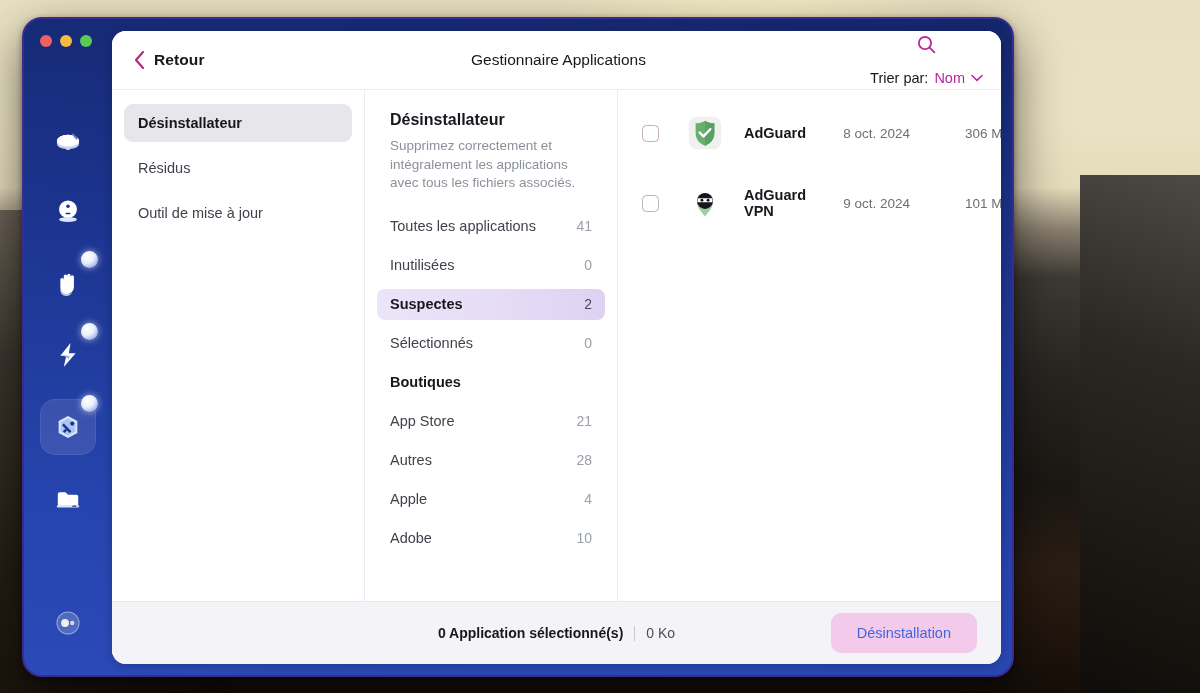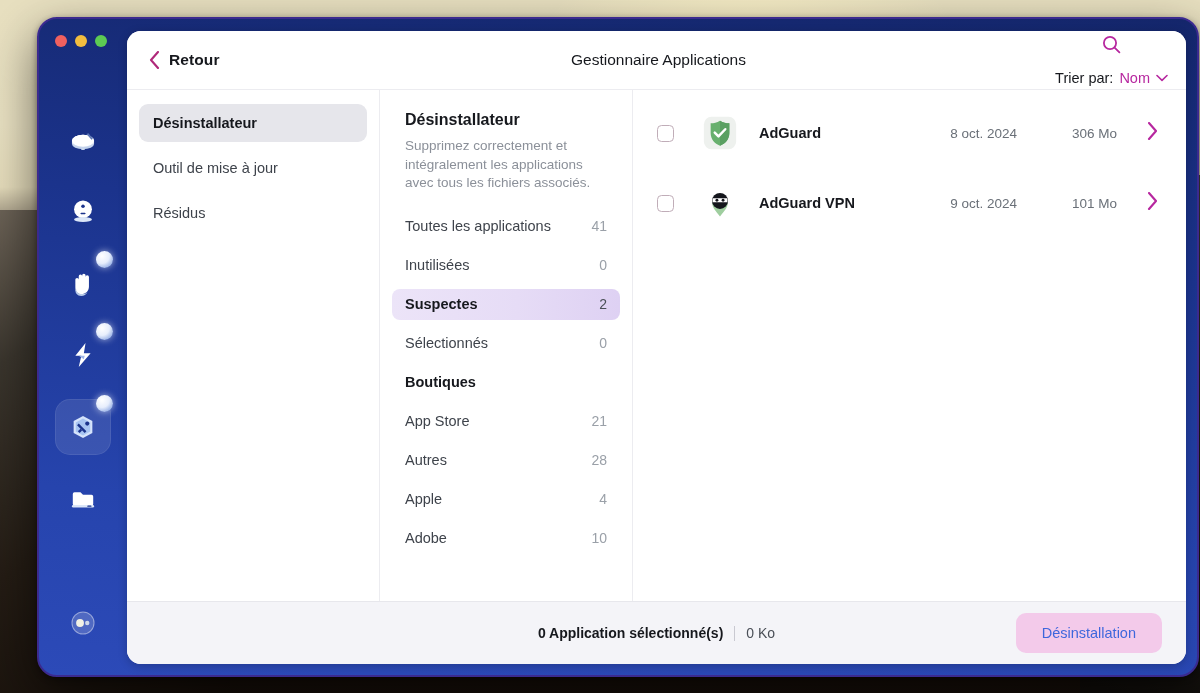--- a/index.html
+++ b/index.html
@@ -40,28 +40,27 @@
     position: absolute;
     left: 45%; top: -60px;
     width: 420px; height: 200px;
     background: radial-gradient(ellipse at center, rgba(255,244,200,.85), rgba(255,244,200,0) 70%);
   }
 
   
   #app-window {
     position: absolute;
     left: 22px; top: 17px;
-    width: 1162px; height: 660px;
+    width: 992px; height: 660px;
     border-radius: 20px;
     background: linear-gradient(185deg, #14266b 0%, #1b338c 35%, #2644ad 75%, #2c4ab8 100%);
     border: 2px solid #3b2a8f;
     box-shadow: 0 18px 50px rgba(0,0,0,.55), 0 2px 6px rgba(0,0,0,.4);
     overflow: hidden;
     display: flex;
-    margin-left: 15px;
   }
 
   
   #traffic-lights {
     position: absolute;
     left: 16px; top: 16px;
     display: flex; gap: 8px;
     z-index: 10;
   }
   #traffic-lights span {
@@ -431,24 +430,24 @@
         </div>
       </header>
 
       <div id="body">
 
         <div id="nav-panel">
             <div class="nav-item active">
               <span>Désinstallateur</span>
             </div>
             <div class="nav-item">
-              <span>Outil de mise à jour</span>
+              <span>Résidus</span>
             </div>
             <div class="nav-item">
-              <span>Résidus</span>
+              <span>Outil de mise à jour</span>
             </div>
           </div>
 
         <div id="filter-panel">
           <div id="filter-title">Désinstallateur</div>
           <div id="filter-desc">Supprimez correctement et intégralement les applications avec tous les fichiers associés.</div>
           <div id="filter-rows">
               <div class="filter-row">
                 <span class="fr-label">Toutes les applications</span>
                 <span class="fr-count">41</span>

